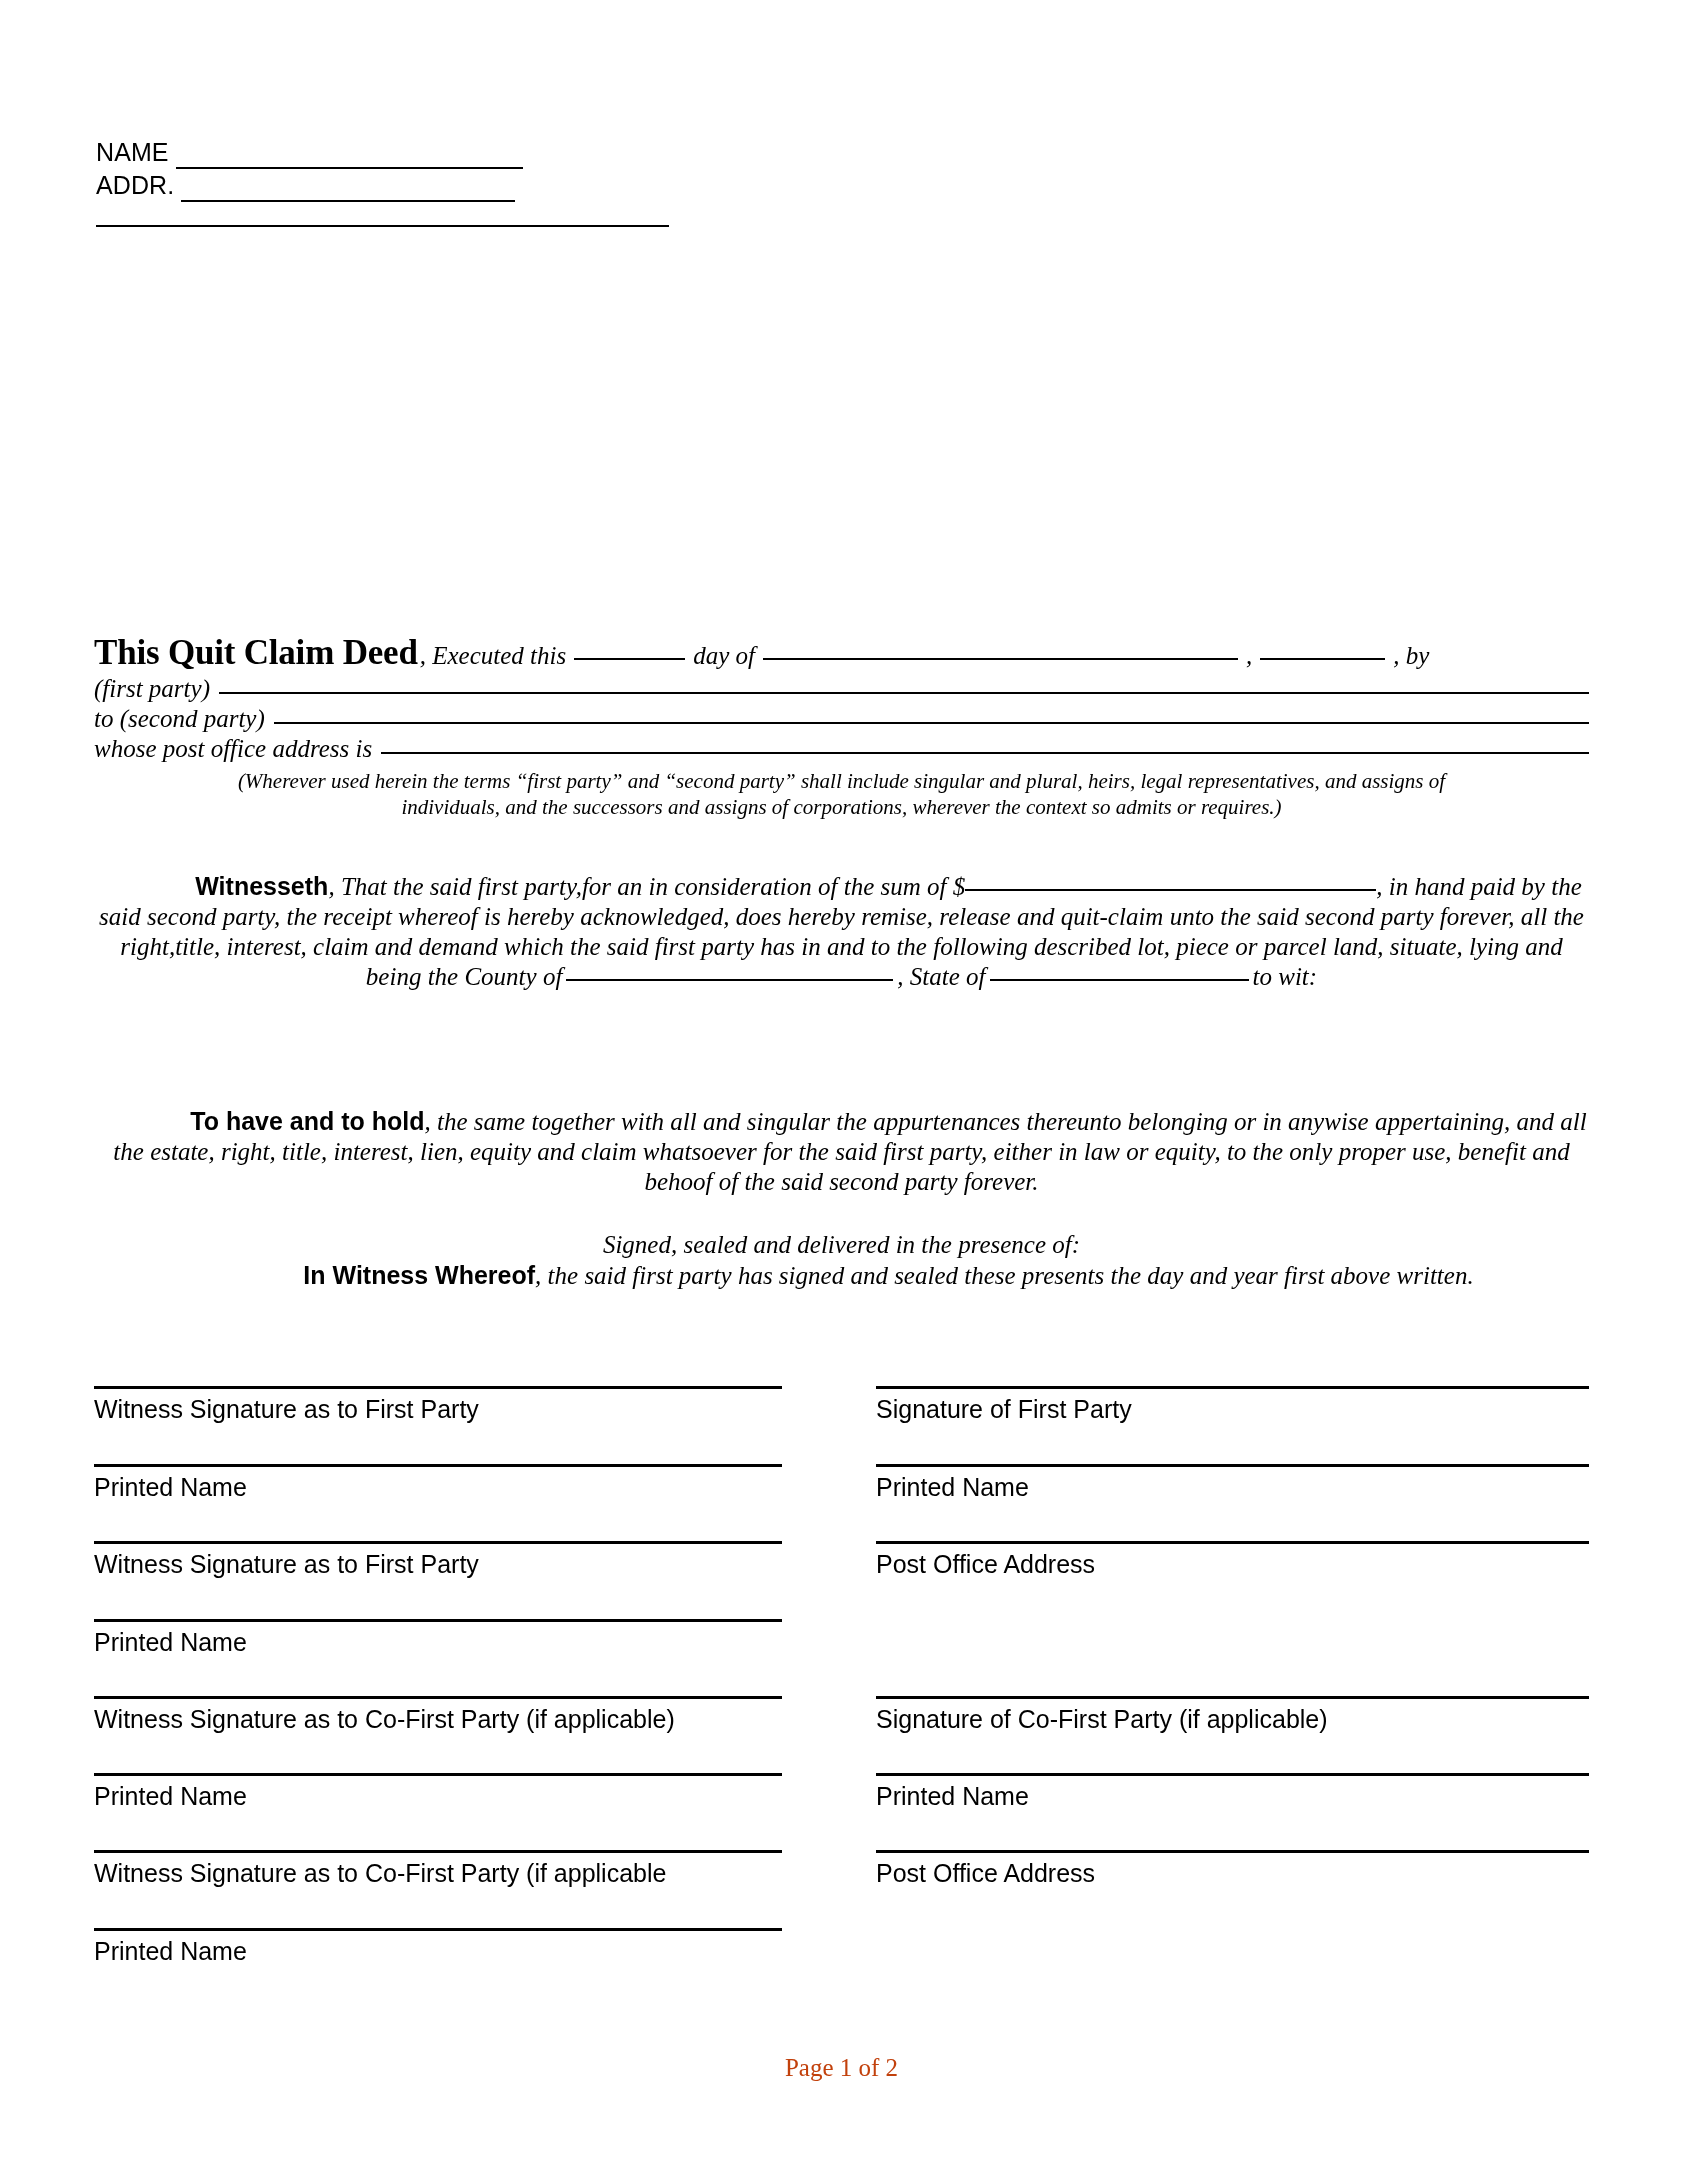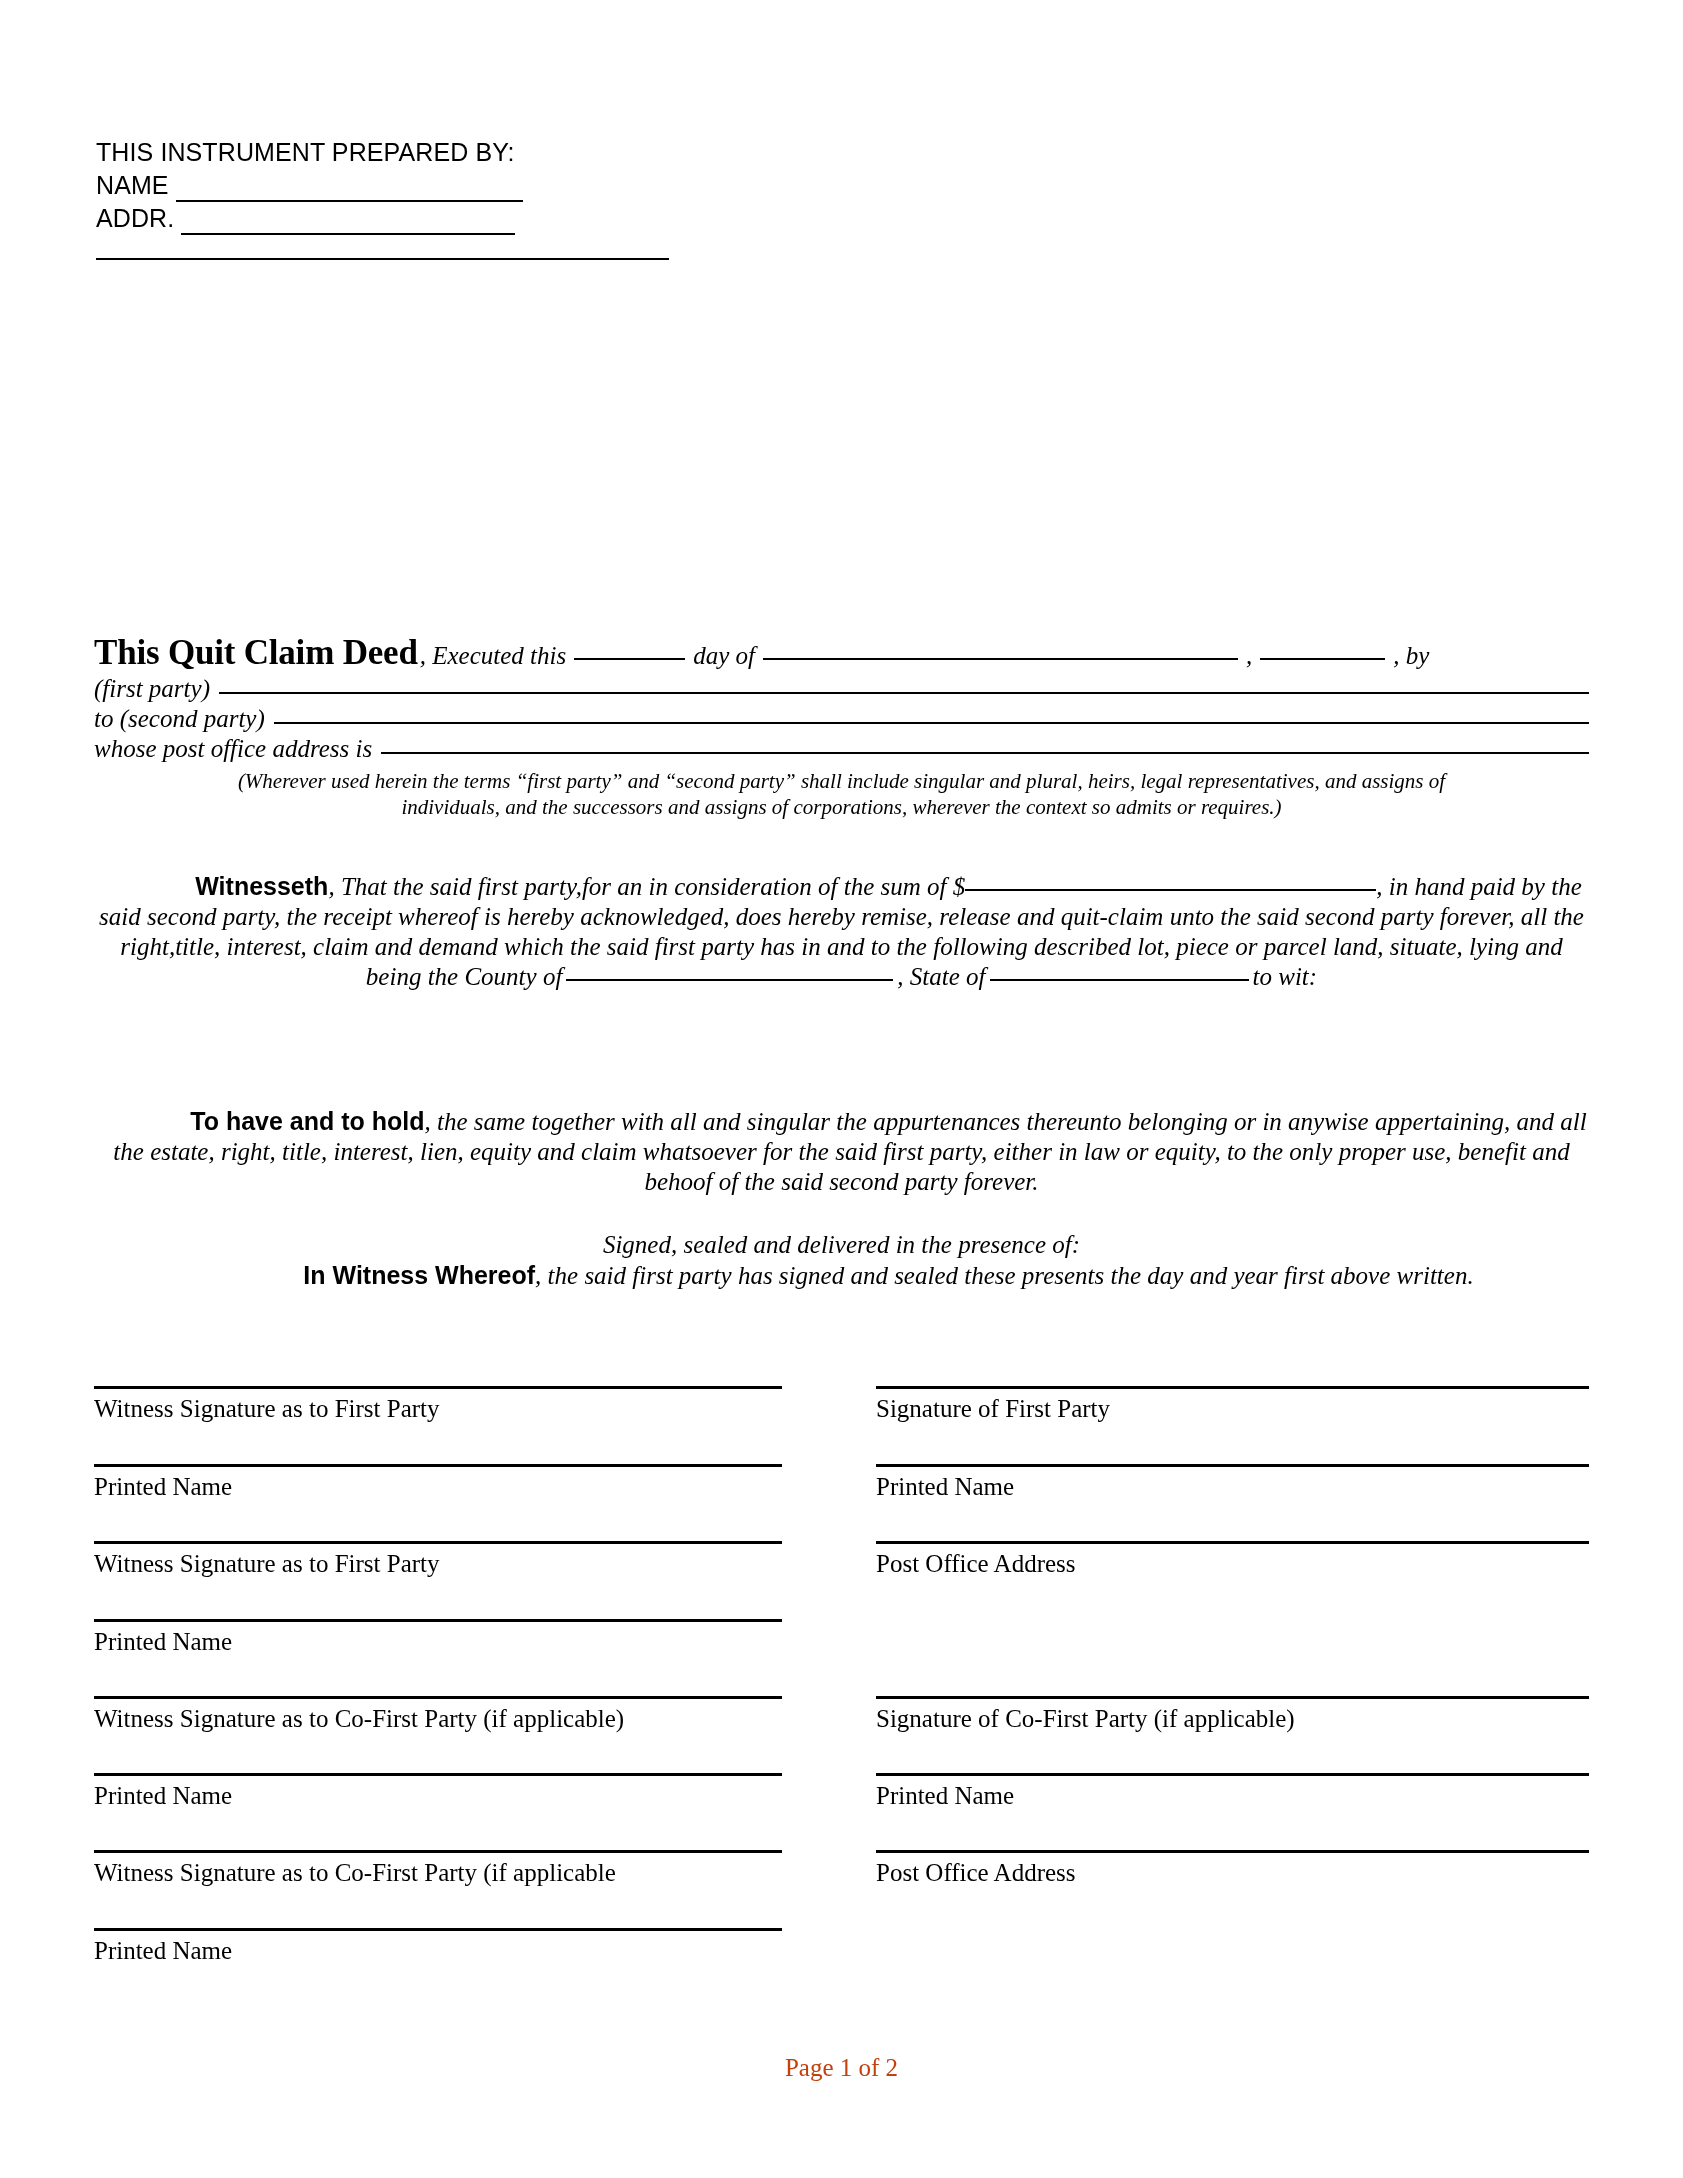--- a/index.html
+++ b/index.html
@@ -139,21 +139,21 @@
     top: 0;
   }
   .sig-col.left  { left: 0px;   width: 688px; }
   .sig-col.right { left: 782px; width: 713px; }
   .sig-rule {
     border-bottom: 3px solid #000;
     height: 0;
     width: 100%;
   }
   .sig-label {
-    font-family: Liberation Serif, serif;
+    font-family: Liberation Sans, sans-serif;
     font-style: normal;
     font-size: 25px;
     line-height: 30px;
     padding-top: 5px;
     white-space: nowrap;
   }
 
   .footer {
     position: absolute;
     left: 0;
@@ -164,23 +164,20 @@
     font-size: 25px;
     color: #c2410c;
   }
 </style>
 </head>
 <body>
 
 <div class="page">
 
   <div class="prep-block">
-    <div class="prep-line">
-      <span class="prep-label">THIS INSTRUMENT PREPARED BY:</span>
-    </div>
     <div class="prep-line">
       <span class="prep-label">NAME</span>
       <span class="prep-rule name"></span>
     </div>
     <div class="prep-line">
       <span class="prep-label">ADDR.</span>
       <span class="prep-rule addr"></span>
     </div>
     <div class="prep-line">
       <span class="prep-rule addr2"></span>

